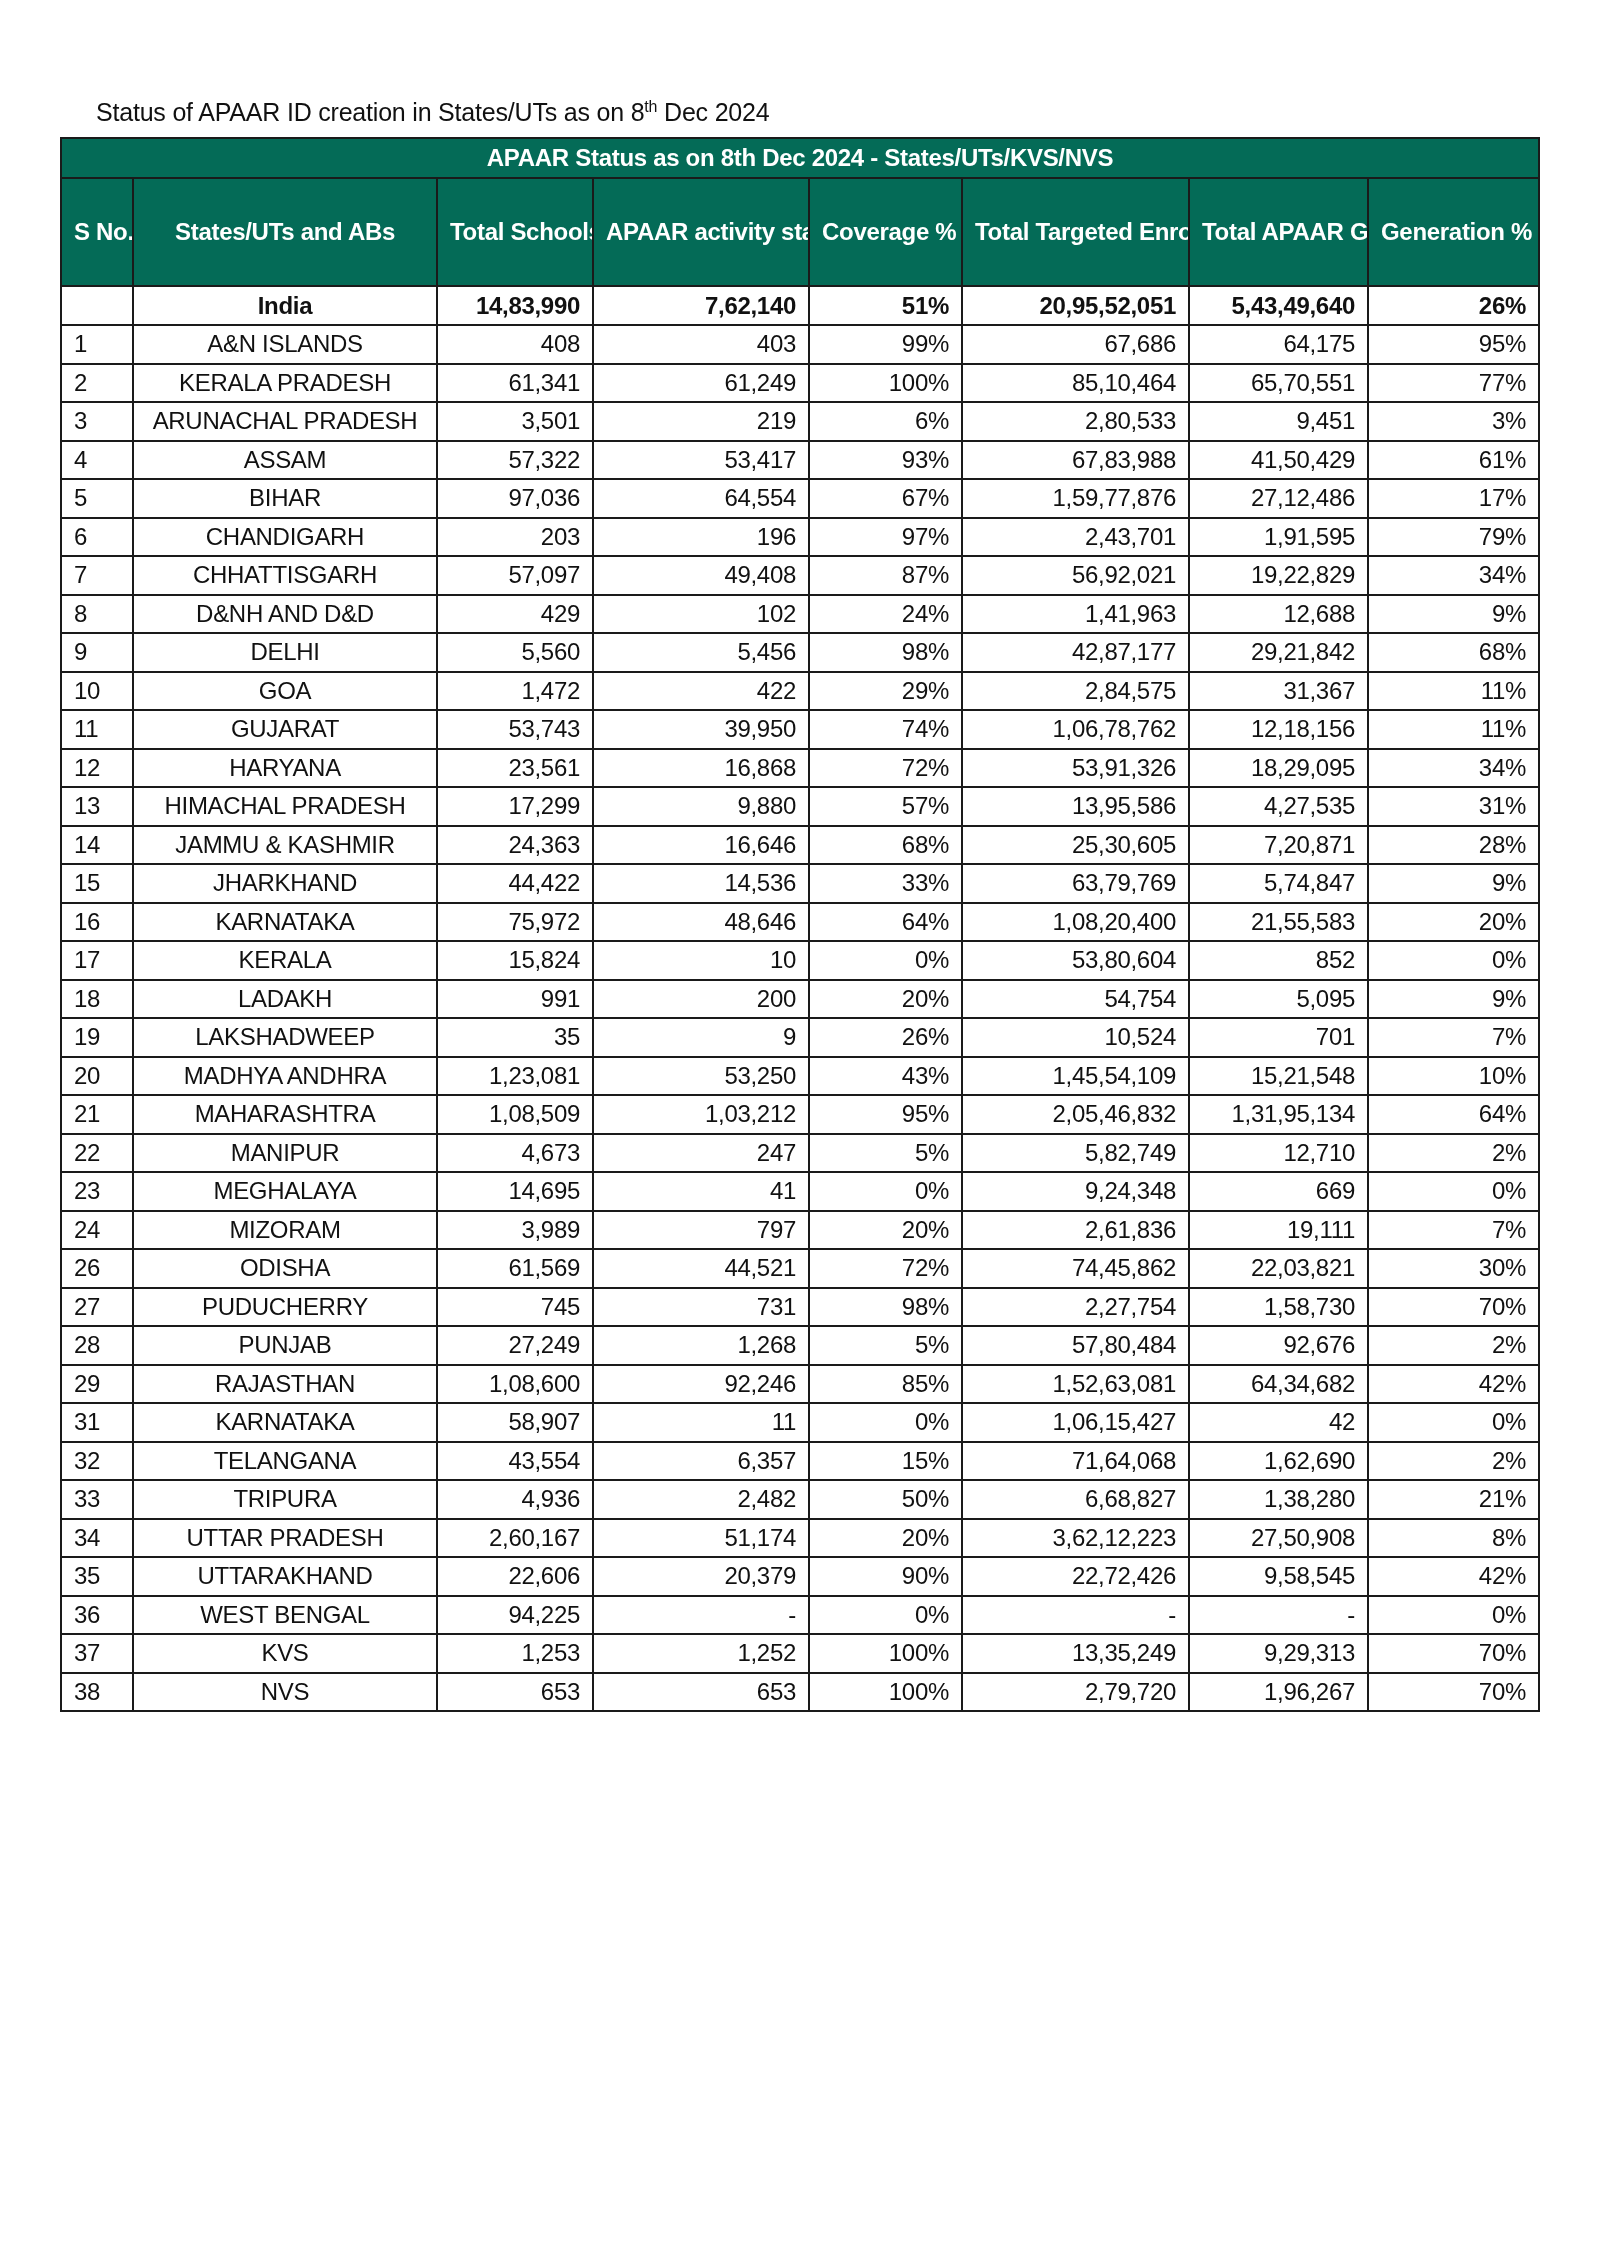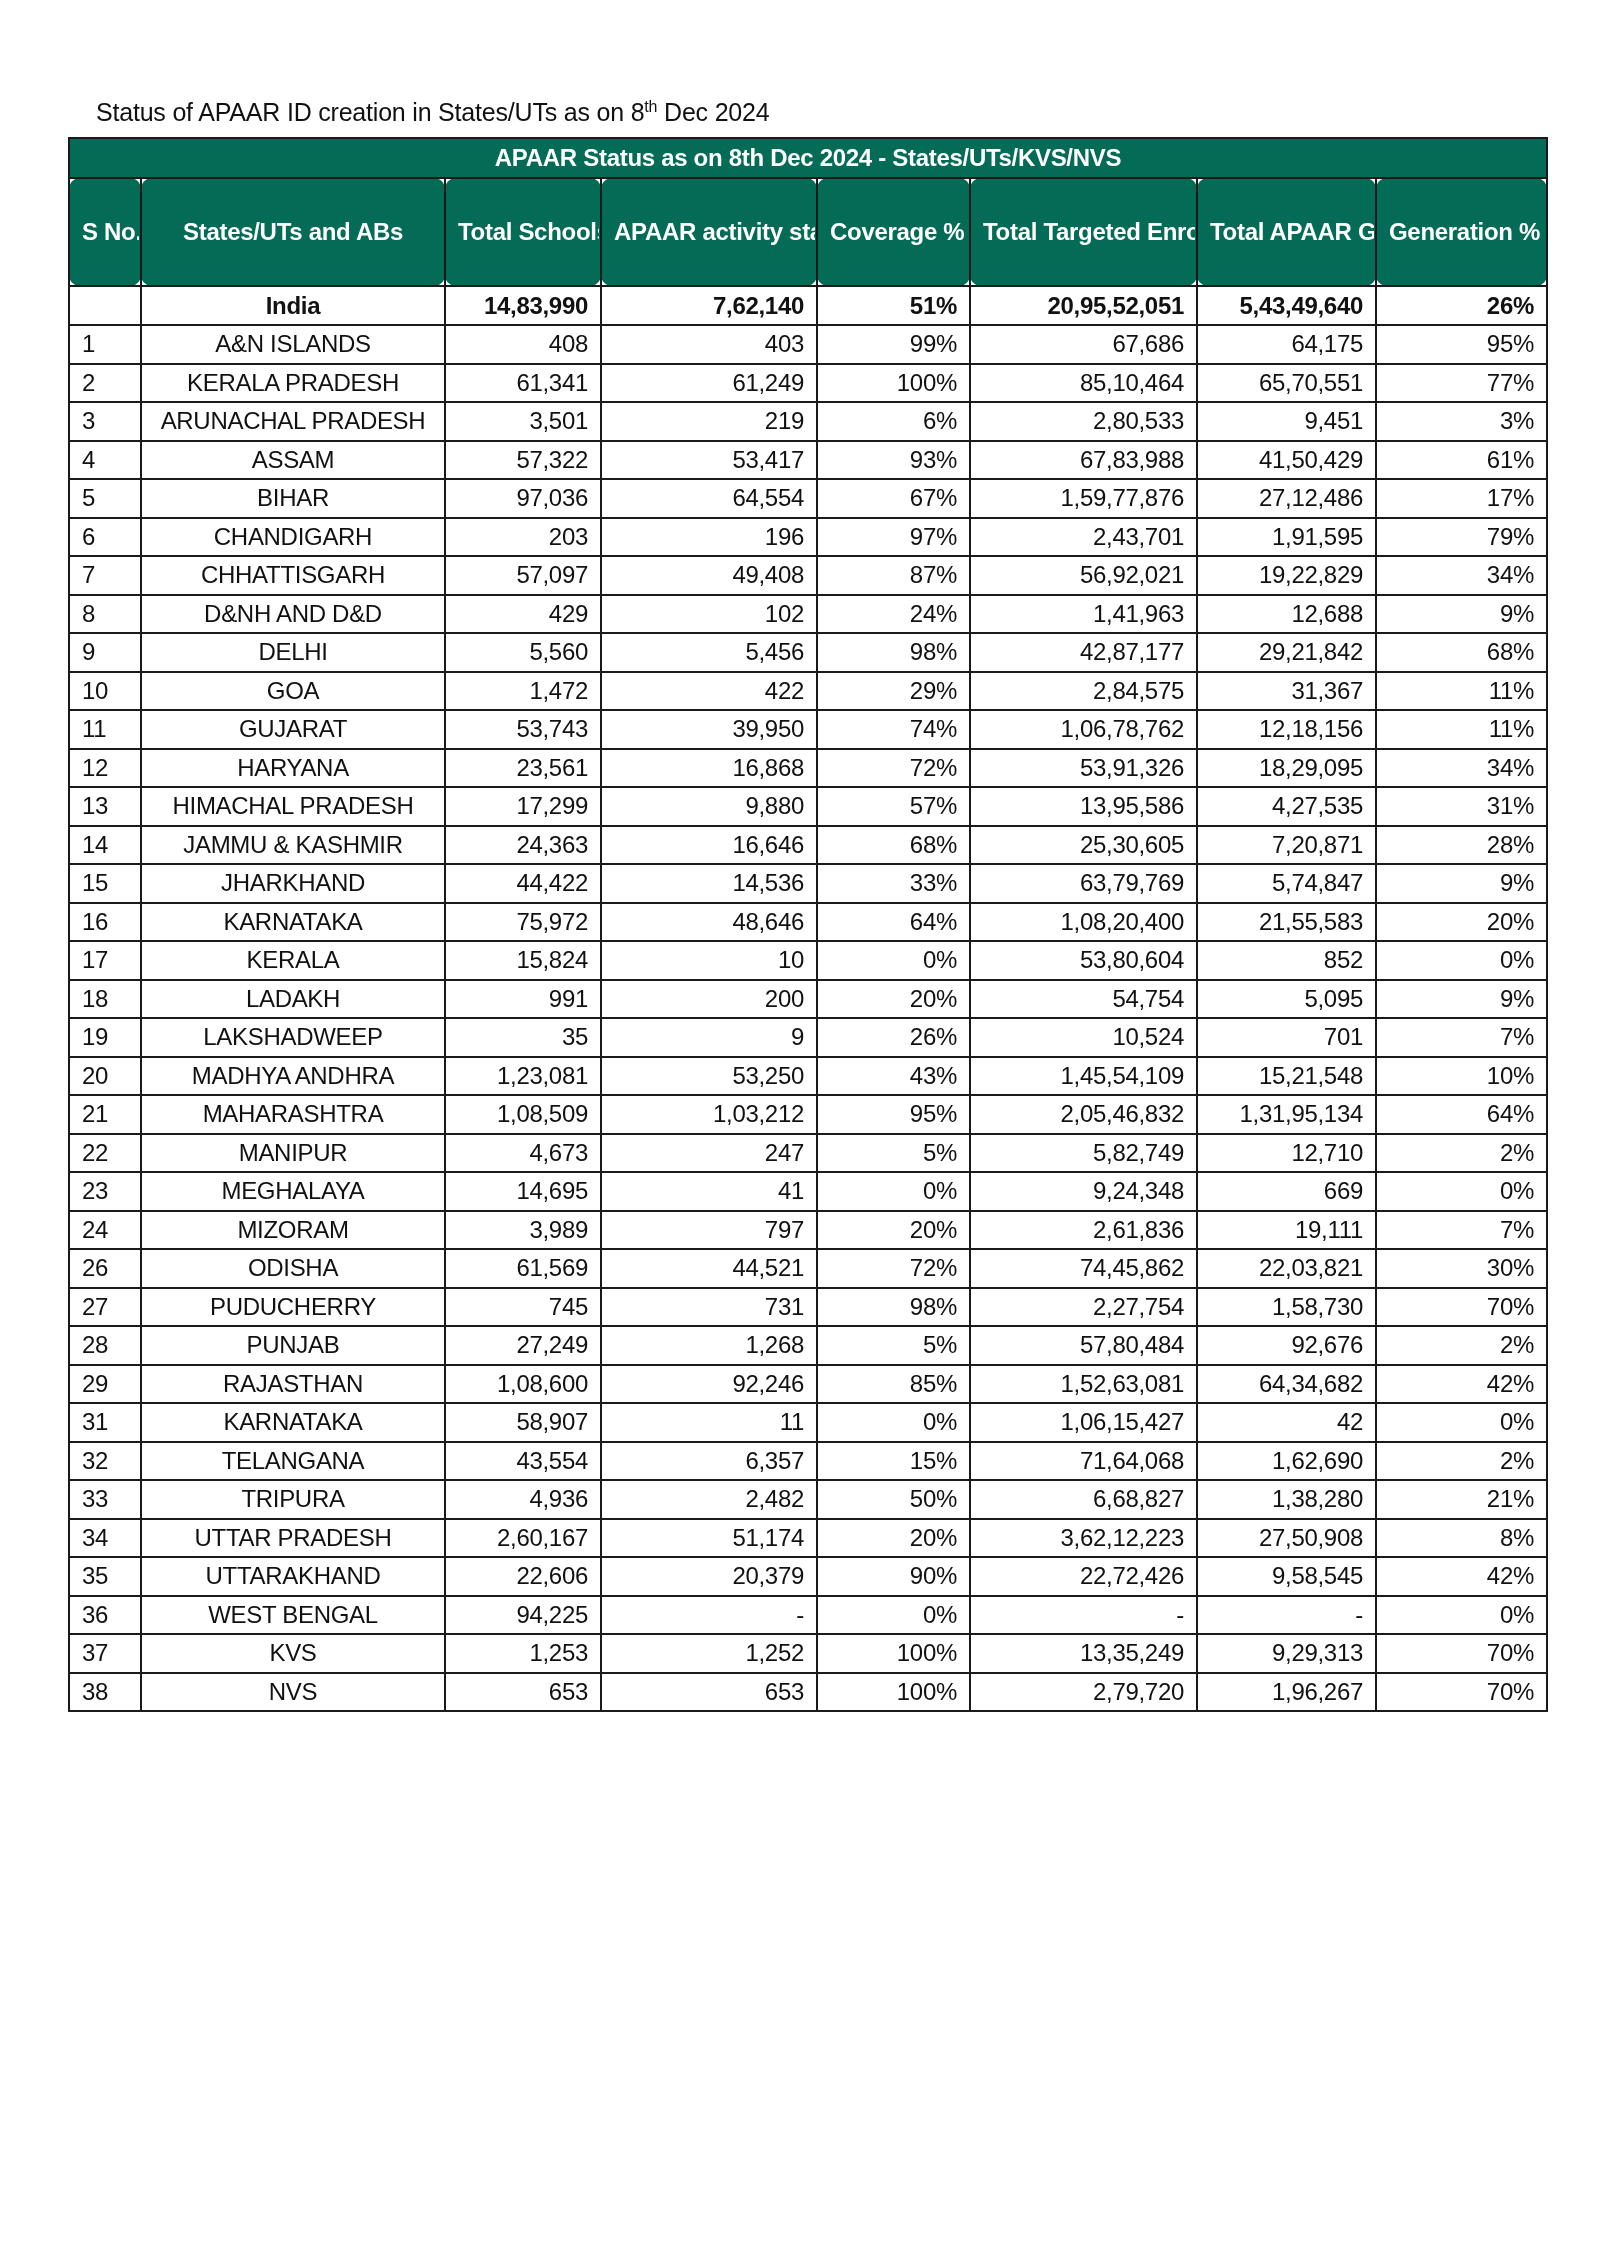--- a/index.html
+++ b/index.html
@@ -9,32 +9,32 @@
       color: #111;
     }
     .page-title {
       position: absolute; left: 96px; top: 96px;
       font-size: 25px; line-height: 32px; letter-spacing: -0.2px;
     }
     .page-title sup { font-size: 16px; vertical-align: super; line-height: 0; }
     table.apaar {
       position: absolute; left: 60px; top: 137px;
       width: 1478px; border-collapse: collapse; table-layout: fixed;
-      font-size: 24px; letter-spacing: -0.3px; margin-left: 8px;
+      font-size: 24px; letter-spacing: -0.3px;
     }
     table.apaar td, table.apaar th {
       border: 2px solid #1a1a1a; padding: 0 12px; overflow: hidden; white-space: nowrap;
     }
     .caption-row th {
       background: #046b57; color: #fff; height: 38px; font-weight: bold;
       text-align: center; font-size: 24px;
     }
     .head-row th {
       background: #046b57; color: #fff; height: 106px; font-weight: bold;
-      text-align: center; white-space: normal; line-height: 36px; font-size: 24px; border-radius: 11px;
+      text-align: center; white-space: normal; line-height: 36px; font-size: 24px;
     }
     .head-row th.sno { text-align: left; }
     .total-row td { height: 37px; font-weight: bold; font-size: 24px; }
     .data-row td { height: 36.5px; }
     td.num { text-align: right; }
     td.sno { text-align: left; padding-left: 10px; }
     td.name { text-align: center; padding-left: 14px; }
   </style>
 </head>
 <body>

